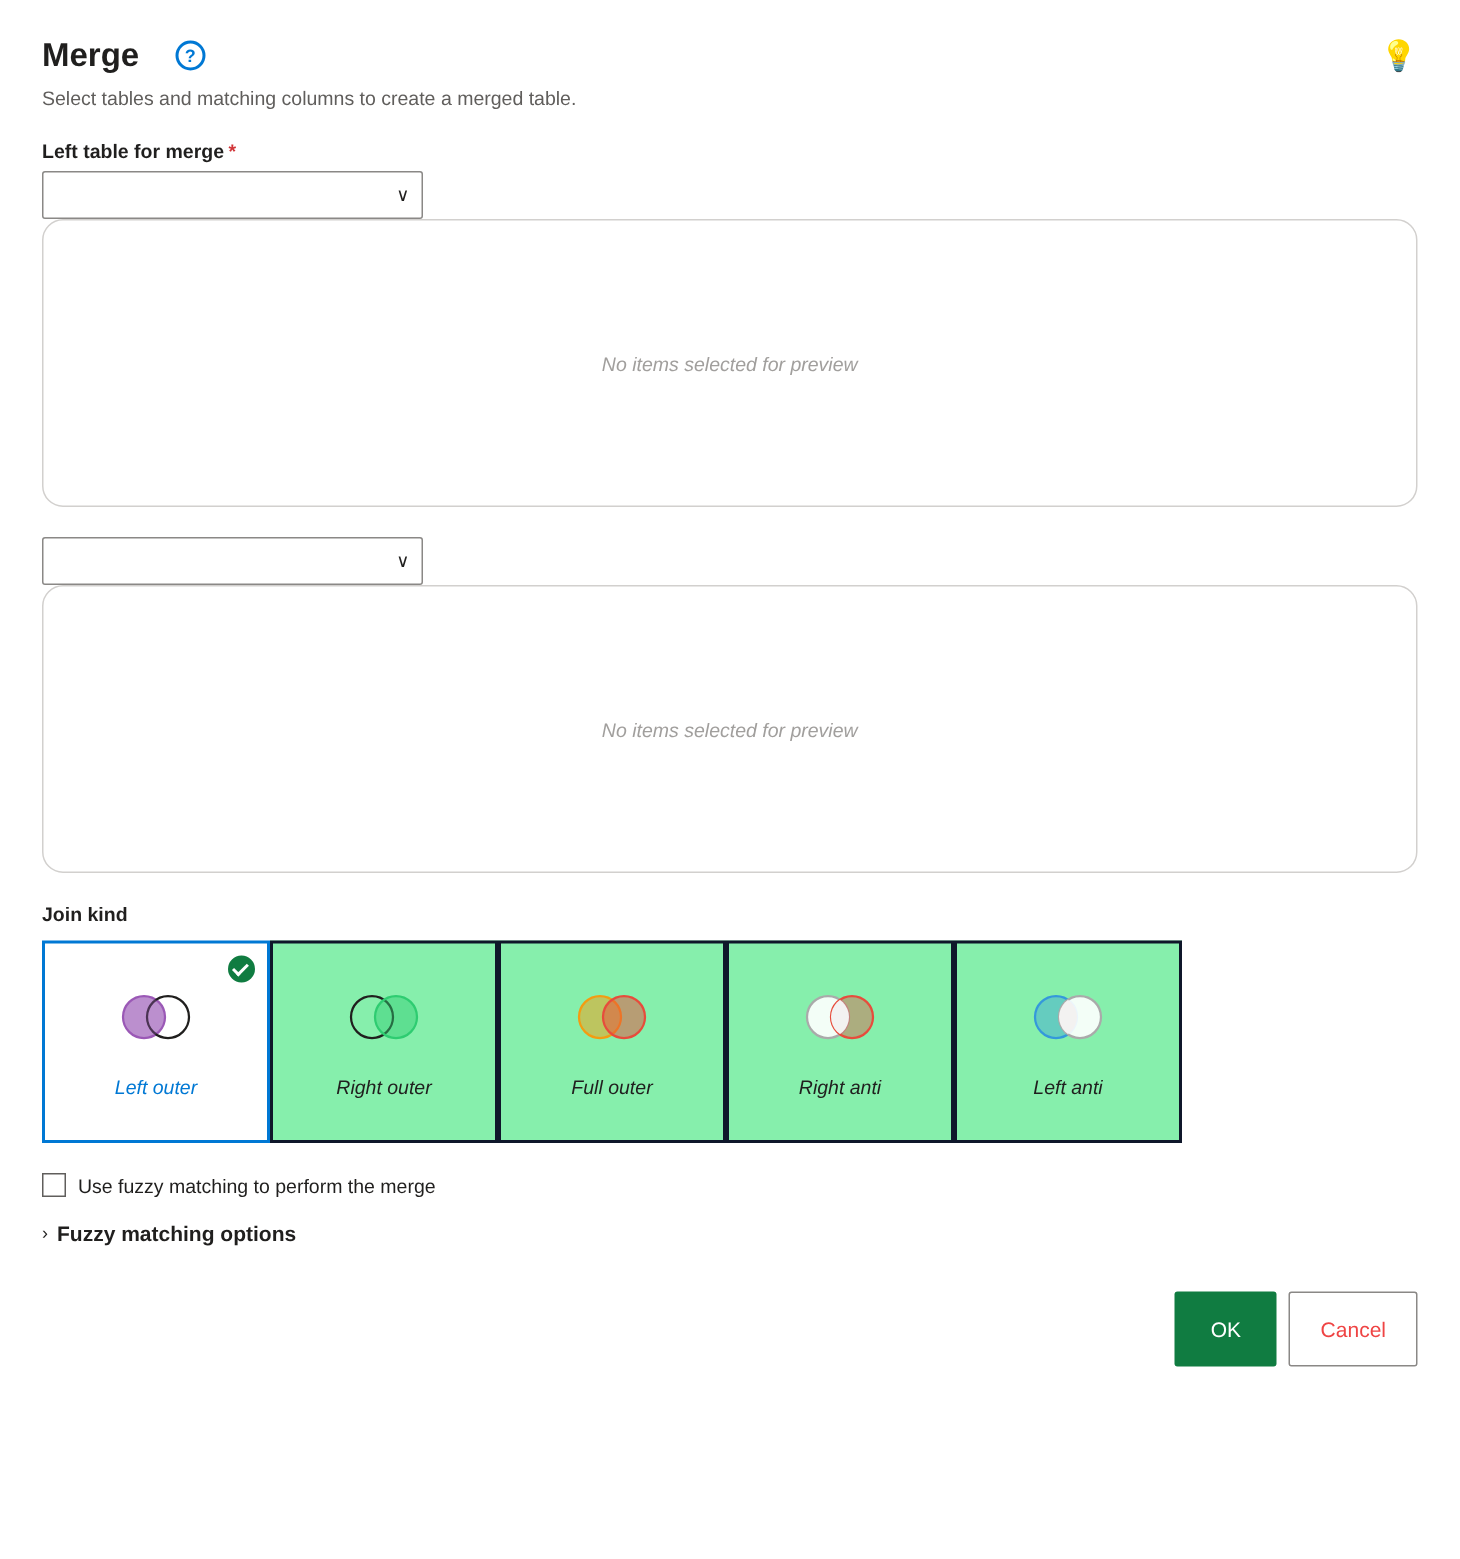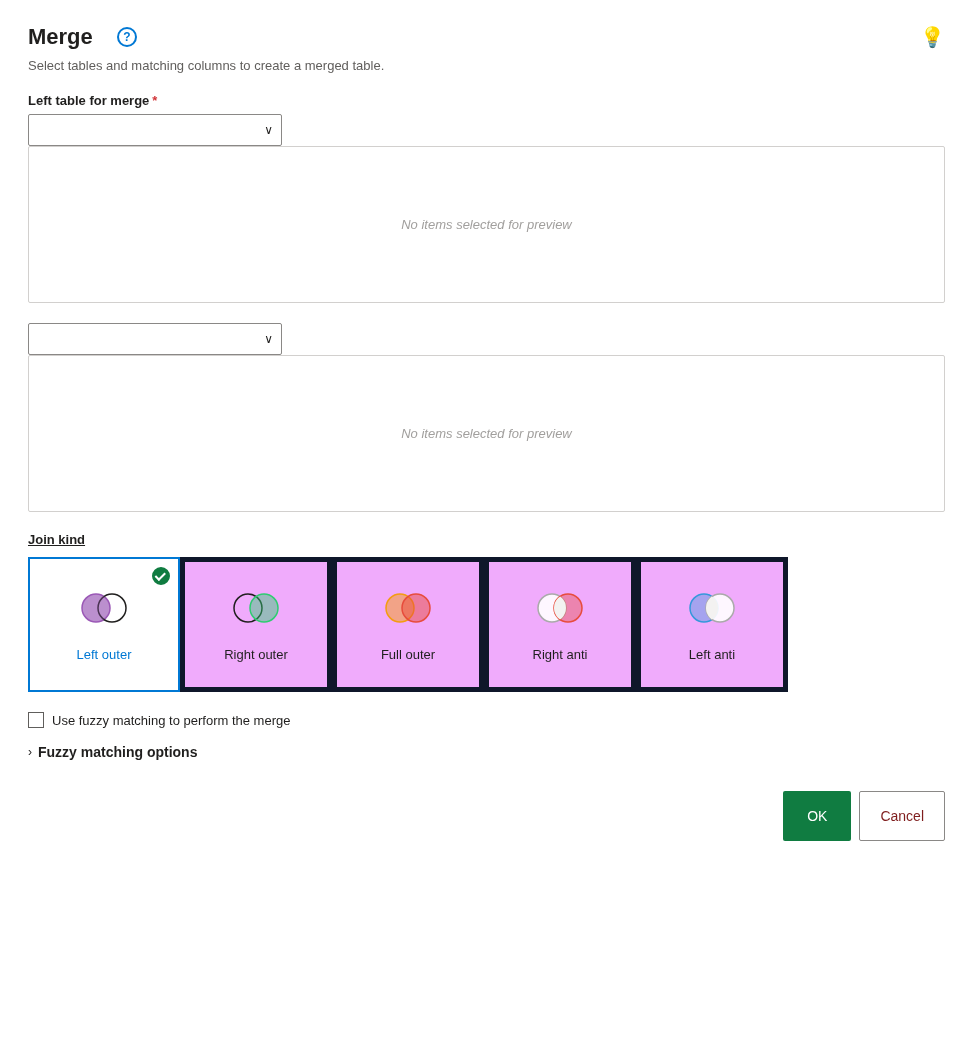--- a/index.html
+++ b/index.html
@@ -86,73 +86,73 @@
     }
 
     .dropdown-arrow {
       font-size: 12px;
       color: #201f1e;
     }
 
     .preview-box {
       width: 100%;
       border: 1px solid #d2d0ce;
-      border-radius: 2px;
-      height: 157px;
+      border-radius: 14px;
+      height: 192px;
       display: flex;
       align-items: center;
       justify-content: center;
       color: #a19f9d;
       font-style: italic;
       font-size: 13px;
       margin-bottom: 20px;
     }
 
     .section {
       margin-bottom: 20px;
     }
 
     .join-kind-label {
       font-size: 13px;
       font-weight: 600;
       margin-bottom: 10px;
       color: #201f1e;
-      text-decoration: underline;
     }
 
     .join-options {
       display: flex;
       gap: 0;
       flex-wrap: nowrap;
     }
 
     .join-option {
       width: 152px;
       height: 135px;
-      border: 5px solid #0f172a;
-      background: #f0abfc;
+      border: 2px solid #0f172a;
+      background: #86efac;
       display: flex;
       flex-direction: column;
       align-items: center;
       justify-content: center;
       cursor: pointer;
       position: relative;
       padding: 10px;
     }
 
     .join-option.selected {
       border: 2px solid #0078d4;
       background: #ffffff;
     }
 
     .join-option-label {
       font-size: 13px;
       color: #201f1e;
       text-align: left;
       margin-top: 19px;
+      font-style: italic;
     }
 
     .join-option.selected .join-option-label {
       color: #0078d4;
       font-weight: 500;
     }
 
     .selected-indicator {
       position: absolute;
       top: 8px;
@@ -243,21 +243,21 @@
       padding: 17px 24px;
       font-size: 14px;
       font-weight: 500;
       border-radius: 2px;
       cursor: pointer;
       min-width: 60px;
     }
 
     .btn-cancel {
       background: #fff;
-      color: #7f1d1d;
+      color: #ef4444;
       border: 1px solid #8a8886;
       padding: 8px 20px;
       font-size: 14px;
       font-weight: 500;
       border-radius: 2px;
       cursor: pointer;
       min-width: 70px;
     }
   </style>
 </head>

